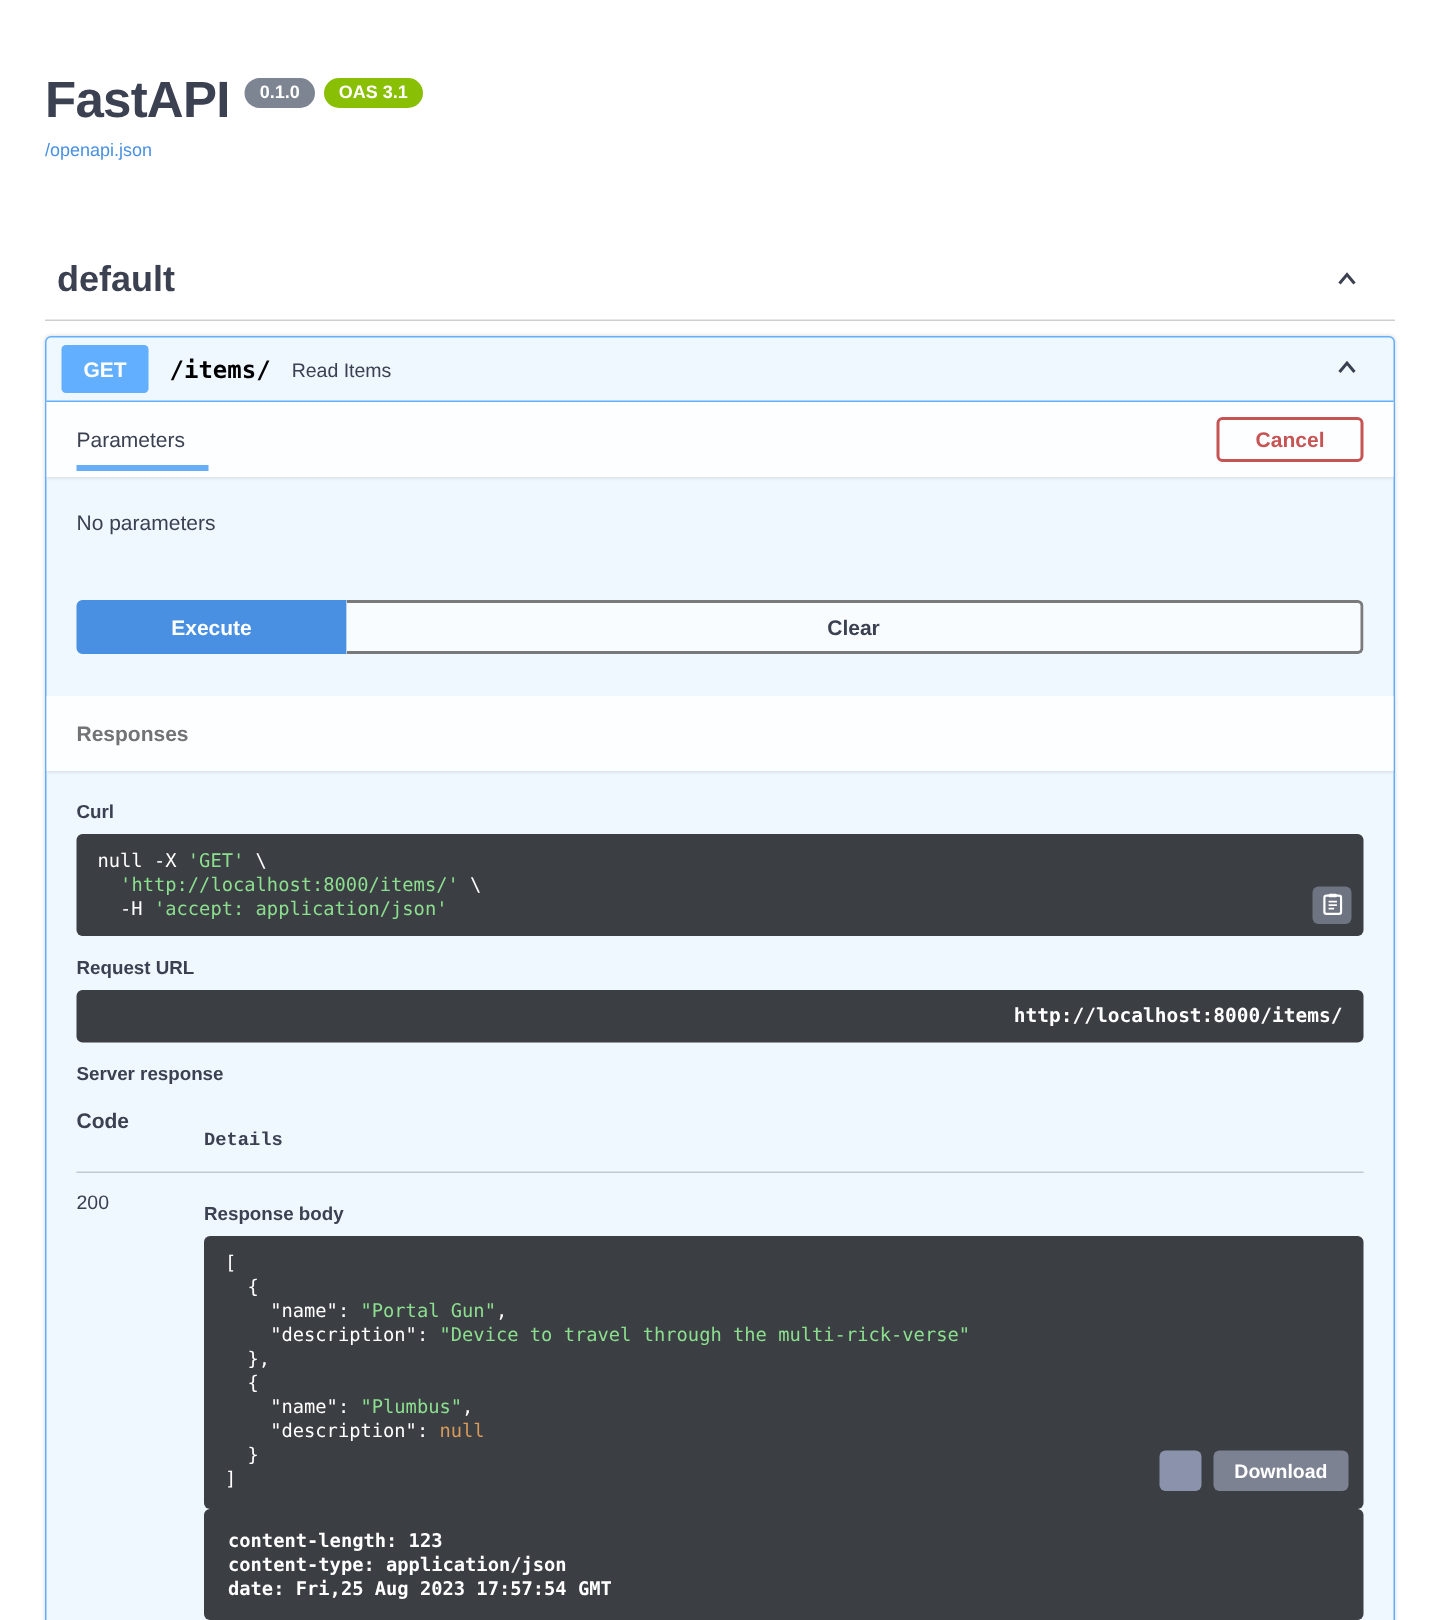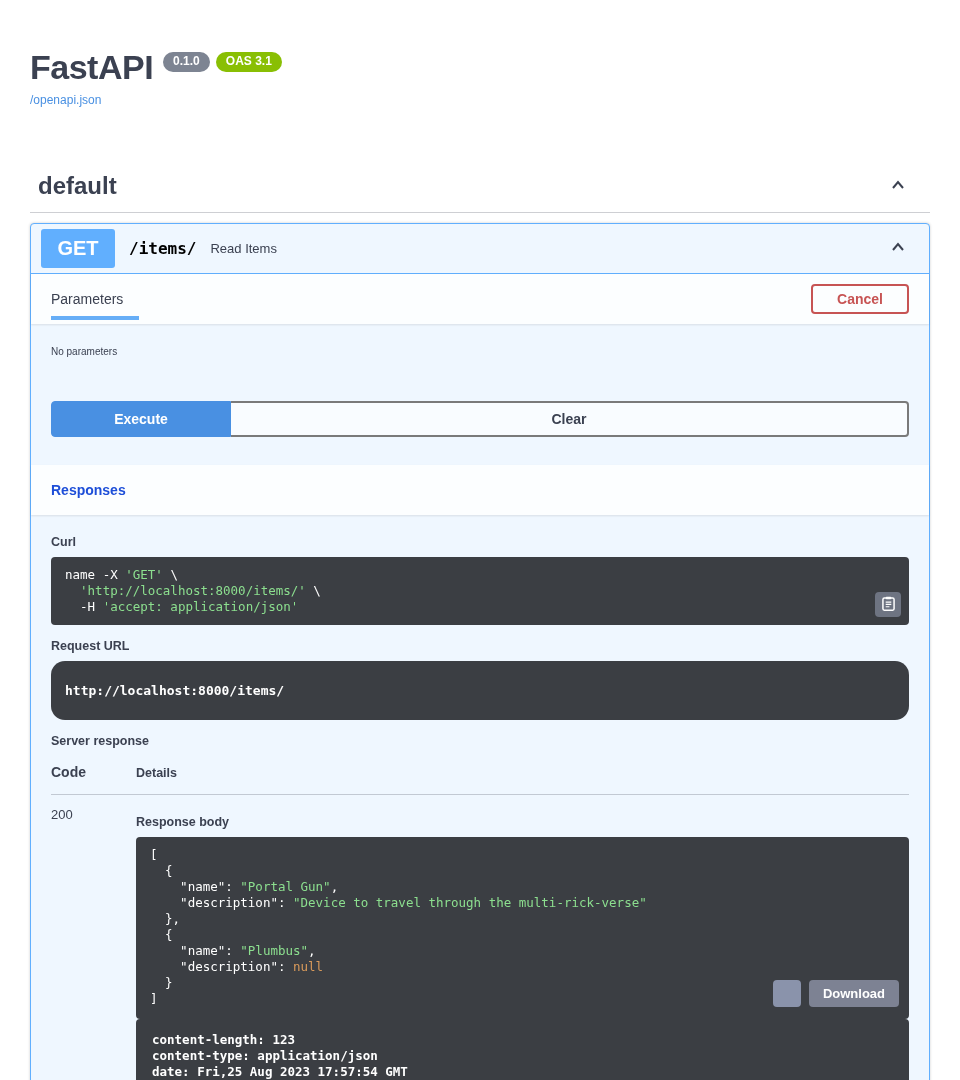--- a/index.html
+++ b/index.html
@@ -21,72 +21,72 @@
   .tag-section { margin-top: 58px; }
   .tag-header { display: flex; align-items: center; justify-content: space-between;
     padding: 6px 8px 12px 8px; border-bottom: 1px solid rgba(59,65,81,.25); cursor: pointer; text-align: right; }
   .tag-title { font-size: 24px; font-weight: bold; color: #3b4151; }
   .chev-btn { background: none; border: none; cursor: pointer; padding: 2px; margin-right: 12px; }
 
   
   .opblock { margin-top: 10px; border: 1px solid #61affe; border-radius: 4px;
     background: #eff7ff; box-shadow: 0 0 3px rgba(0,0,0,.19); min-height: 900px; }
   .opblock-summary { display: flex; align-items: center; padding: 5px 5px; border-bottom: 1px solid #61affe; cursor: pointer; }
-  .method-badge { background: #61affe; color: #fff; font-weight: bold; font-size: 20px;
-    border-radius: 3px; padding: 8px 0; width: 74px; text-align: center; margin-left: 5px; }
+  .method-badge { background: #61affe; color: #fff; font-weight: bold; font-size: 14px;
+    border-radius: 3px; padding: 8px 0; width: 58px; text-align: center; margin-left: 5px; }
   .op-path { font-family: "DejaVu Sans Mono", monospace; font-weight: bold; font-size: 16px; color: #000000; margin-left: 14px; }
   .op-desc { font-size: 13px; color: #3b4151; margin-left: 14px; }
   .summary-chev { margin-left: auto; margin-right: 16px; background: none; border: none; cursor: pointer; }
 
   
   .section-header { display: flex; align-items: center; justify-content: space-between;
     background: rgba(255,255,255,.8); padding: 8px 20px 0 20px; min-height: 50px;
     box-shadow: 0 1px 2px rgba(0,0,0,.1); }
   .tab-item { align-self: flex-end; font-size: 14px; font-weight: normal; color: #3b4151;
     padding-bottom: 9px; border-bottom: 4px solid #66aef7; min-width: 88px; margin-bottom: 4px; cursor: pointer; }
   .btn-cancel { background: transparent; border: 2px solid #c75454; color: #c75454;
     font-weight: bold; font-size: 14px; padding: 5px 24px; border-radius: 4px; cursor: pointer; margin-bottom: 8px;
     font-family: "Liberation Sans", sans-serif; }
 
   
-  .no-params { padding: 22px 20px 0 20px; font-size: 10px; color: #3b4151; }
+  .no-params { padding: 22px 20px 0 20px; font-size: 14px; color: #3b4151; }
   .execute-wrapper { display: flex; padding: 0 20px; margin-top: 44px; }
   .btn-execute { flex: 0 0 180px; background: #4990e2; border: 1px solid #4990e2; color: #fff;
     font-weight: bold; font-size: 14px; padding: 8px 0; border-radius: 4px 0 0 4px; cursor: pointer;
     font-family: "Liberation Sans", sans-serif; }
   .btn-clear { flex: 1; background: rgba(255,255,255,.6); border: 2px solid #7a7a7a; border-left: none;
     color: #3b4151; font-weight: bold; font-size: 14px; padding: 8px 0; border-radius: 0 4px 4px 0; cursor: pointer;
     font-family: "Liberation Sans", sans-serif; }
 
   .responses-band { margin-top: 28px; background: rgba(255,255,255,.8); padding: 17px 20px;
-    box-shadow: 0 1px 2px rgba(0,0,0,.1); font-size: 14px; font-weight: bold; color: #1d4ed8; }
+    box-shadow: 0 1px 2px rgba(0,0,0,.1); font-size: 14px; font-weight: bold; color: #737373; }
 
   .responses-inner { padding: 20px; }
   .block-label { font-size: 12.5px; font-weight: bold; color: #3b4151; margin-bottom: 8px; }
   .mt14 { margin-top: 14px; }
 
   .code-block { background: #3b3e43; border-radius: 4px; padding: 10px 14px; position: relative;
     font-family: "DejaVu Sans Mono", monospace; font-size: 12.5px; line-height: 16px; color: #fff; }
   .code-block div { white-space: pre; }
   .tok-p { color: #ffffff; }
   .tok-s { color: #8cdf8f; }
   .tok-n { color: #d99a5b; }
 
-  .url-block { background: #3b3e43; border-radius: 14px; padding: 22px 14px;
-    font-family: "DejaVu Sans Mono", monospace; font-size: 13px; font-weight: bold; color: #fff; }
+  .url-block { background: #3b3e43; border-radius: 4px; padding: 10px 14px;
+    font-family: "DejaVu Sans Mono", monospace; font-size: 13px; font-weight: bold; color: #fff; text-align: right; }
 
   .copy-btn { position: absolute; right: 8px; bottom: 8px; width: 26px; height: 25px;
     background: #6e7482; border: none; border-radius: 4px; cursor: pointer;
     display: flex; align-items: center; justify-content: center; }
 
   .resp-table-head { display: flex; margin-top: 16px; padding-bottom: 14px; border-bottom: 1px solid rgba(59,65,81,.25); }
   .col-code { flex: 0 0 85px; }
   .col-details { flex: 1; }
   .head-code { font-size: 14px; font-weight: bold; color: #3b4151; }
-  .head-details { font-size: 12.5px; font-weight: bold; color: #3b4151; margin-top: 2px; }
+  .head-details { font-size: 12.5px; font-weight: bold; color: #3b4151; margin-top: 14px; font-family: Liberation Mono, monospace; }
   .resp-row { display: flex; padding-top: 12px; }
   .status-code { font-size: 13px; color: #3b4151; }
   .body-block { padding-bottom: 12px; }
   .body-actions { position: absolute; right: 10px; bottom: 12px; display: flex; gap: 8px; align-items: center; }
   .copy-btn2 { width: 28px; height: 27px; background: #8a93ab; border: none; border-radius: 4px; cursor: pointer;
     display: flex; align-items: center; justify-content: center; }
   .btn-download { background: #7d8293; border: none; border-radius: 4px; color: #fff;
     font-weight: bold; font-size: 13px; padding: 6px 14px; cursor: pointer;
     font-family: "Liberation Sans", sans-serif; }
 
@@ -149,21 +149,21 @@
         <button class="btn-execute">Execute</button>
         <button class="btn-clear">Clear</button>
       </div>
 
       <div class="responses-band">Responses</div>
 
       <div class="responses-inner">
 
         <div class="block-label">Curl</div>
         <div class="code-block">
-          <div><span class="tok-p">name -X </span><span class="tok-s">'GET'</span><span class="tok-p"> \</span></div>
+          <div><span class="tok-p">null -X </span><span class="tok-s">'GET'</span><span class="tok-p"> \</span></div>
             <div><span class="tok-p">  </span><span class="tok-s">'http://localhost:8000/items/'</span><span class="tok-p"> \</span></div>
             <div><span class="tok-p">  -H </span><span class="tok-s">'accept: application/json'</span></div>
             <button class="copy-btn">
             <span>
               <svg width="13" height="15" viewBox="0 0 14 16">
                   <rect x="1" y="2.2" width="12" height="13" rx="1.5" fill="none" stroke="#fff" stroke-width="1.6"></rect>
                   <rect x="4" y="0.8" width="6" height="2.6" rx="1" fill="#fff"></rect>
                   <path d="M4 6.5h6M4 9h6M4 11.5h4" stroke="#fff" stroke-width="1.3"></path>
                 </svg>
             </span>

